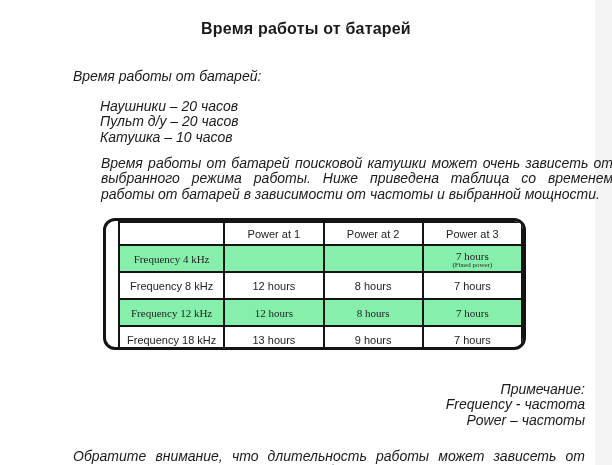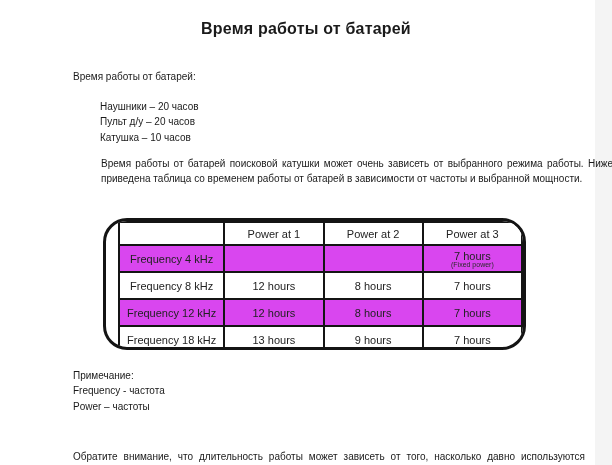--- a/index.html
+++ b/index.html
@@ -24,36 +24,37 @@
     position: absolute; top: 20px; left: 0;
     width: 612px;
     text-align: center;
     font-size: 16px;
     font-weight: bold;
     letter-spacing: 0.2px;
   }
   .textblock {
     position: absolute; left: 73px;
     width: 512px;
-    font-size: 10px;
+    font-size: 14px;
     line-height: 15.3px;
+    font-style: italic;
   }
   .justified { text-align: justify; }
   .intro-block   { top: 69px; }
   .list-block    { top: 99px; margin-left: 27px; }
   .para-modes    { top: 156px; margin-left: 28px; }
-  .notes-block   { top: 368px; }
+  .notes-block   { top: 382px; text-align: right; }
   .para-note     { top: 449px; }
 
   
   .table-wrap {
     position: absolute; left: 103px; top: 218px;
     width: 423px; height: 132px;
     border: 3px solid #141414;
-    border-radius: 24px;
+    border-radius: 12px;
     overflow: hidden;
     box-sizing: border-box;
     background: #ffffff;
     padding-left: 12px;
   }
   table.battery {
     width: 100%; height: 100%;
     border-collapse: collapse;
     table-layout: fixed;
   }
@@ -70,21 +71,21 @@
   }
   table.battery th { height: 21px; background: #ffffff; }
   table.battery td { height: 25px; }
   table.battery .col-label { width: 26%; }
   table.battery .col-p     { width: 24.5%; }
   td.row-label {
     text-align: left;
     padding-left: 6px;
     font-size: 11px;
   }
-  tr.shaded td { background: #d946ef; }
+  tr.shaded td { background: #86efac; font-family: Liberation Serif, serif; }
   .cell-note {
     display: block;
     font-size: 7px;
     line-height: 8px;
     margin-top: -1px;
     color: #2a2a2a;
   }
   .hours-main { display: block; line-height: 12px; margin-top: 1px; }
 </style>
 </head>

